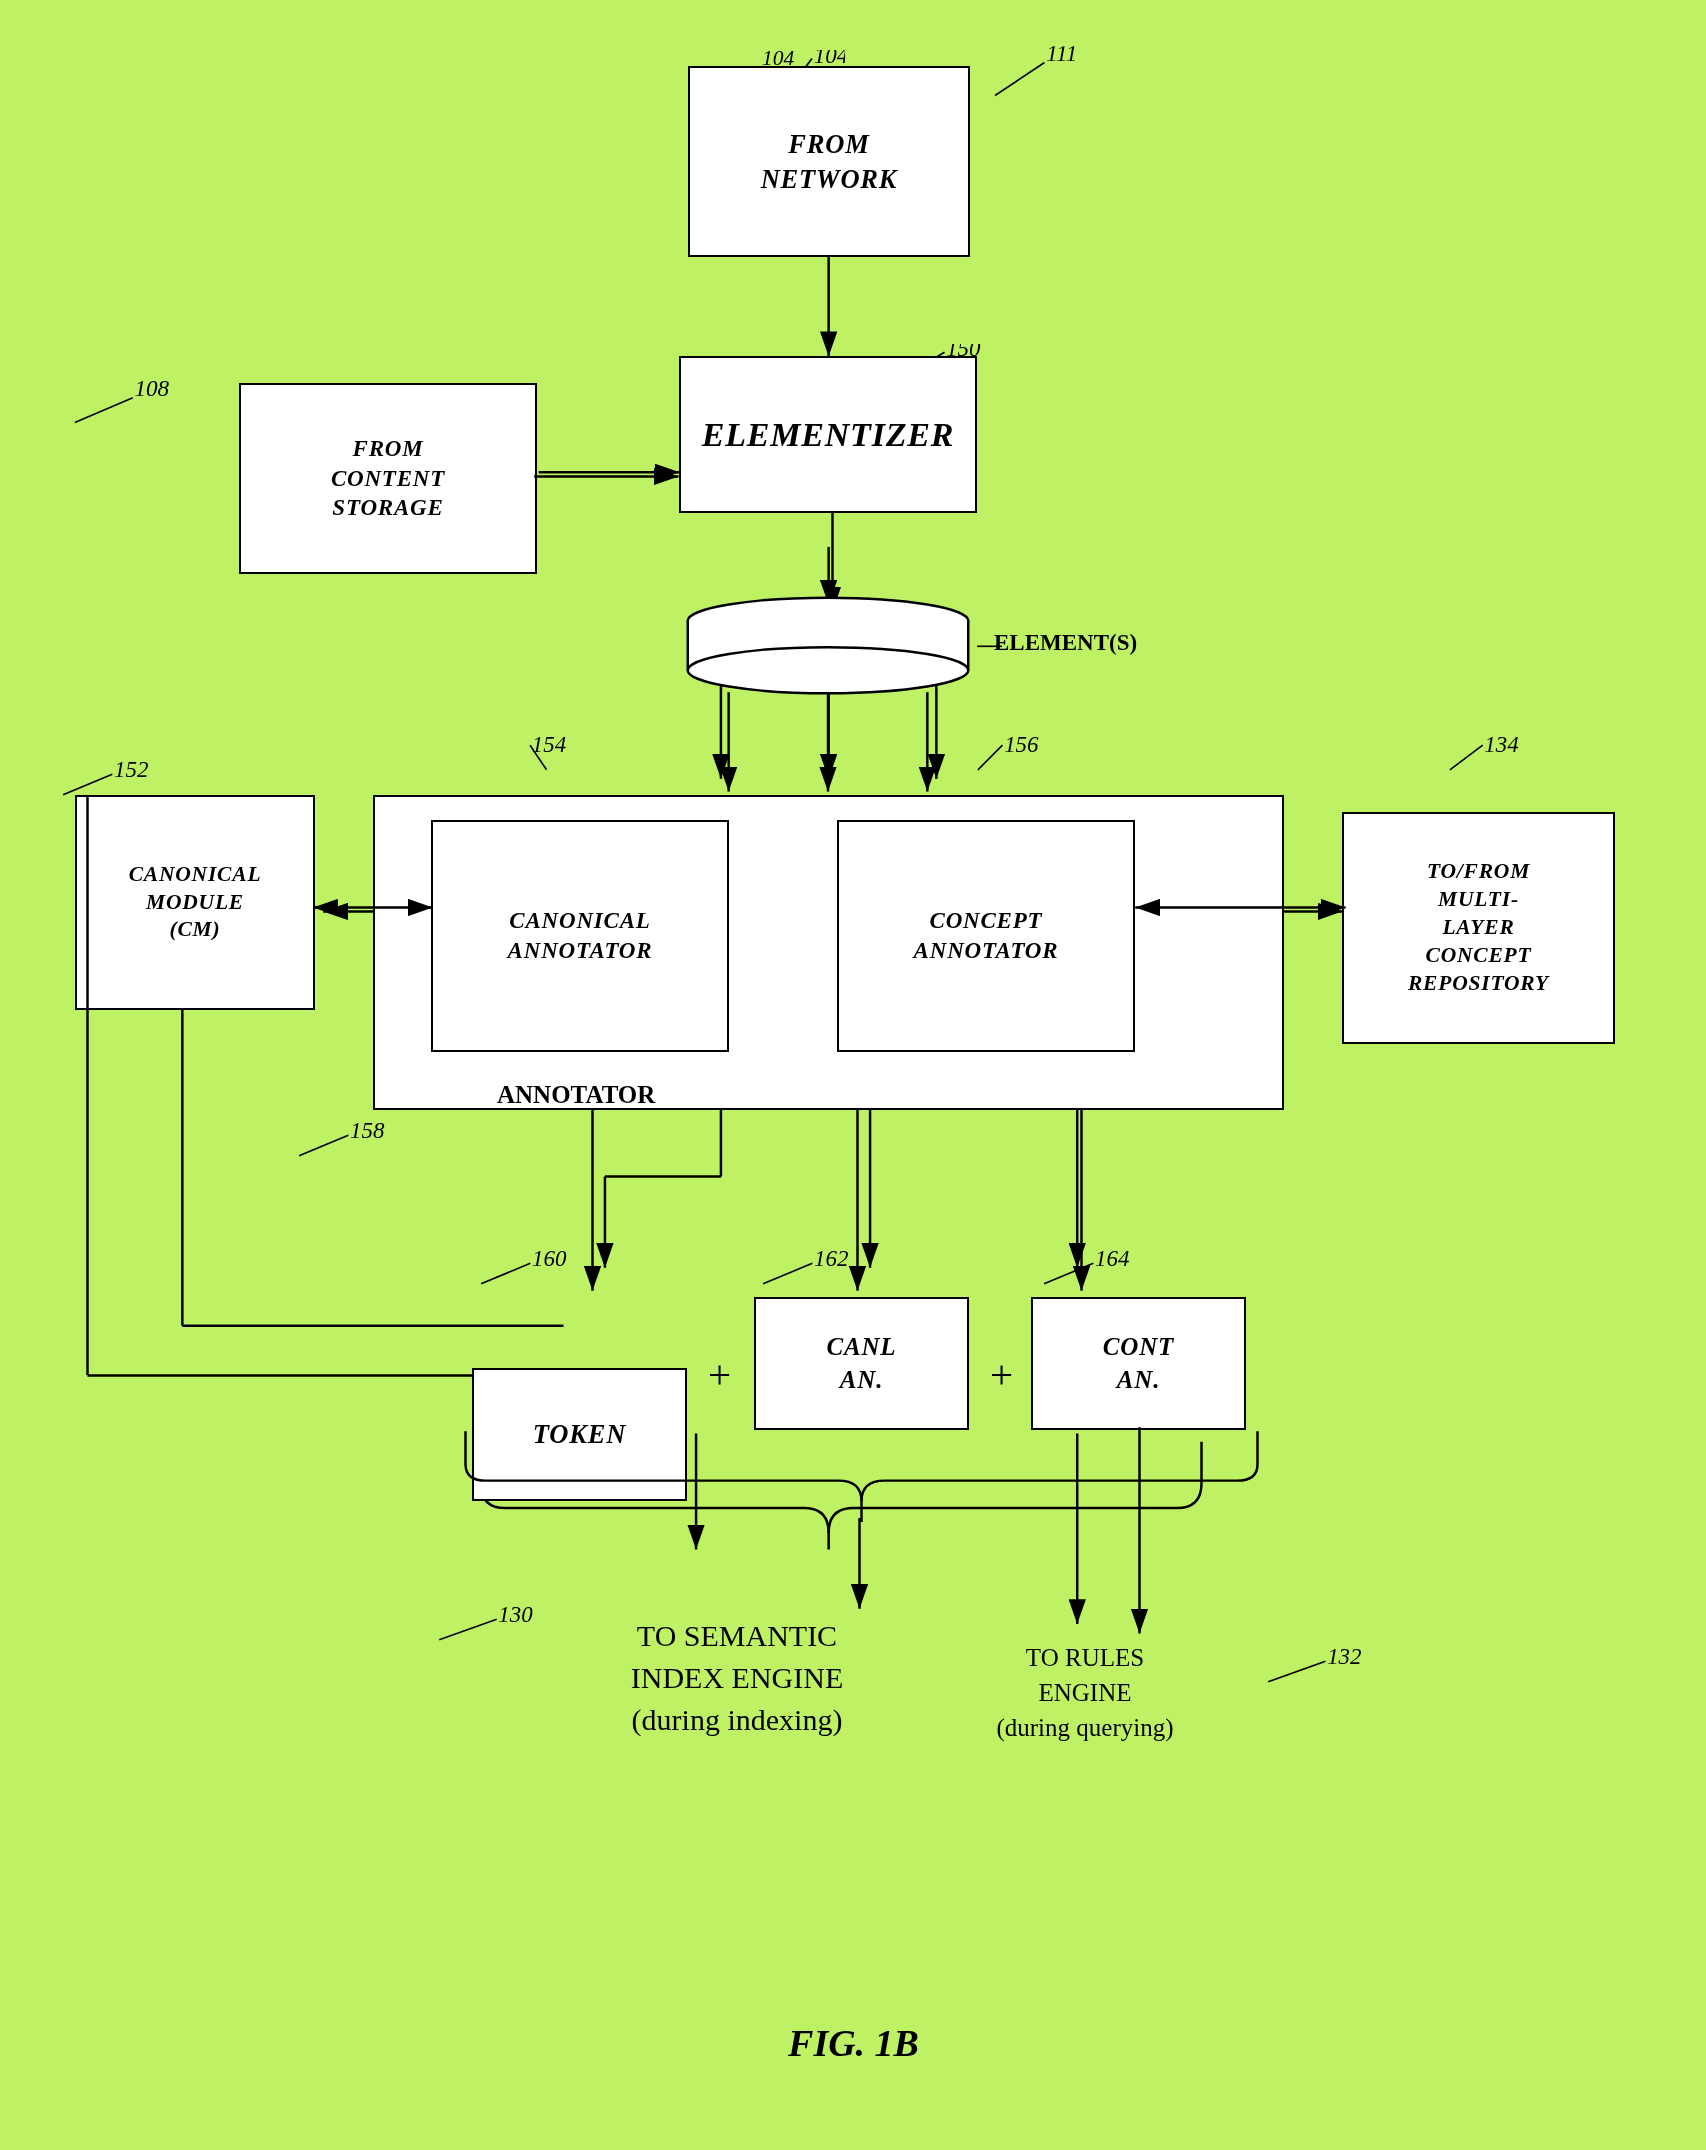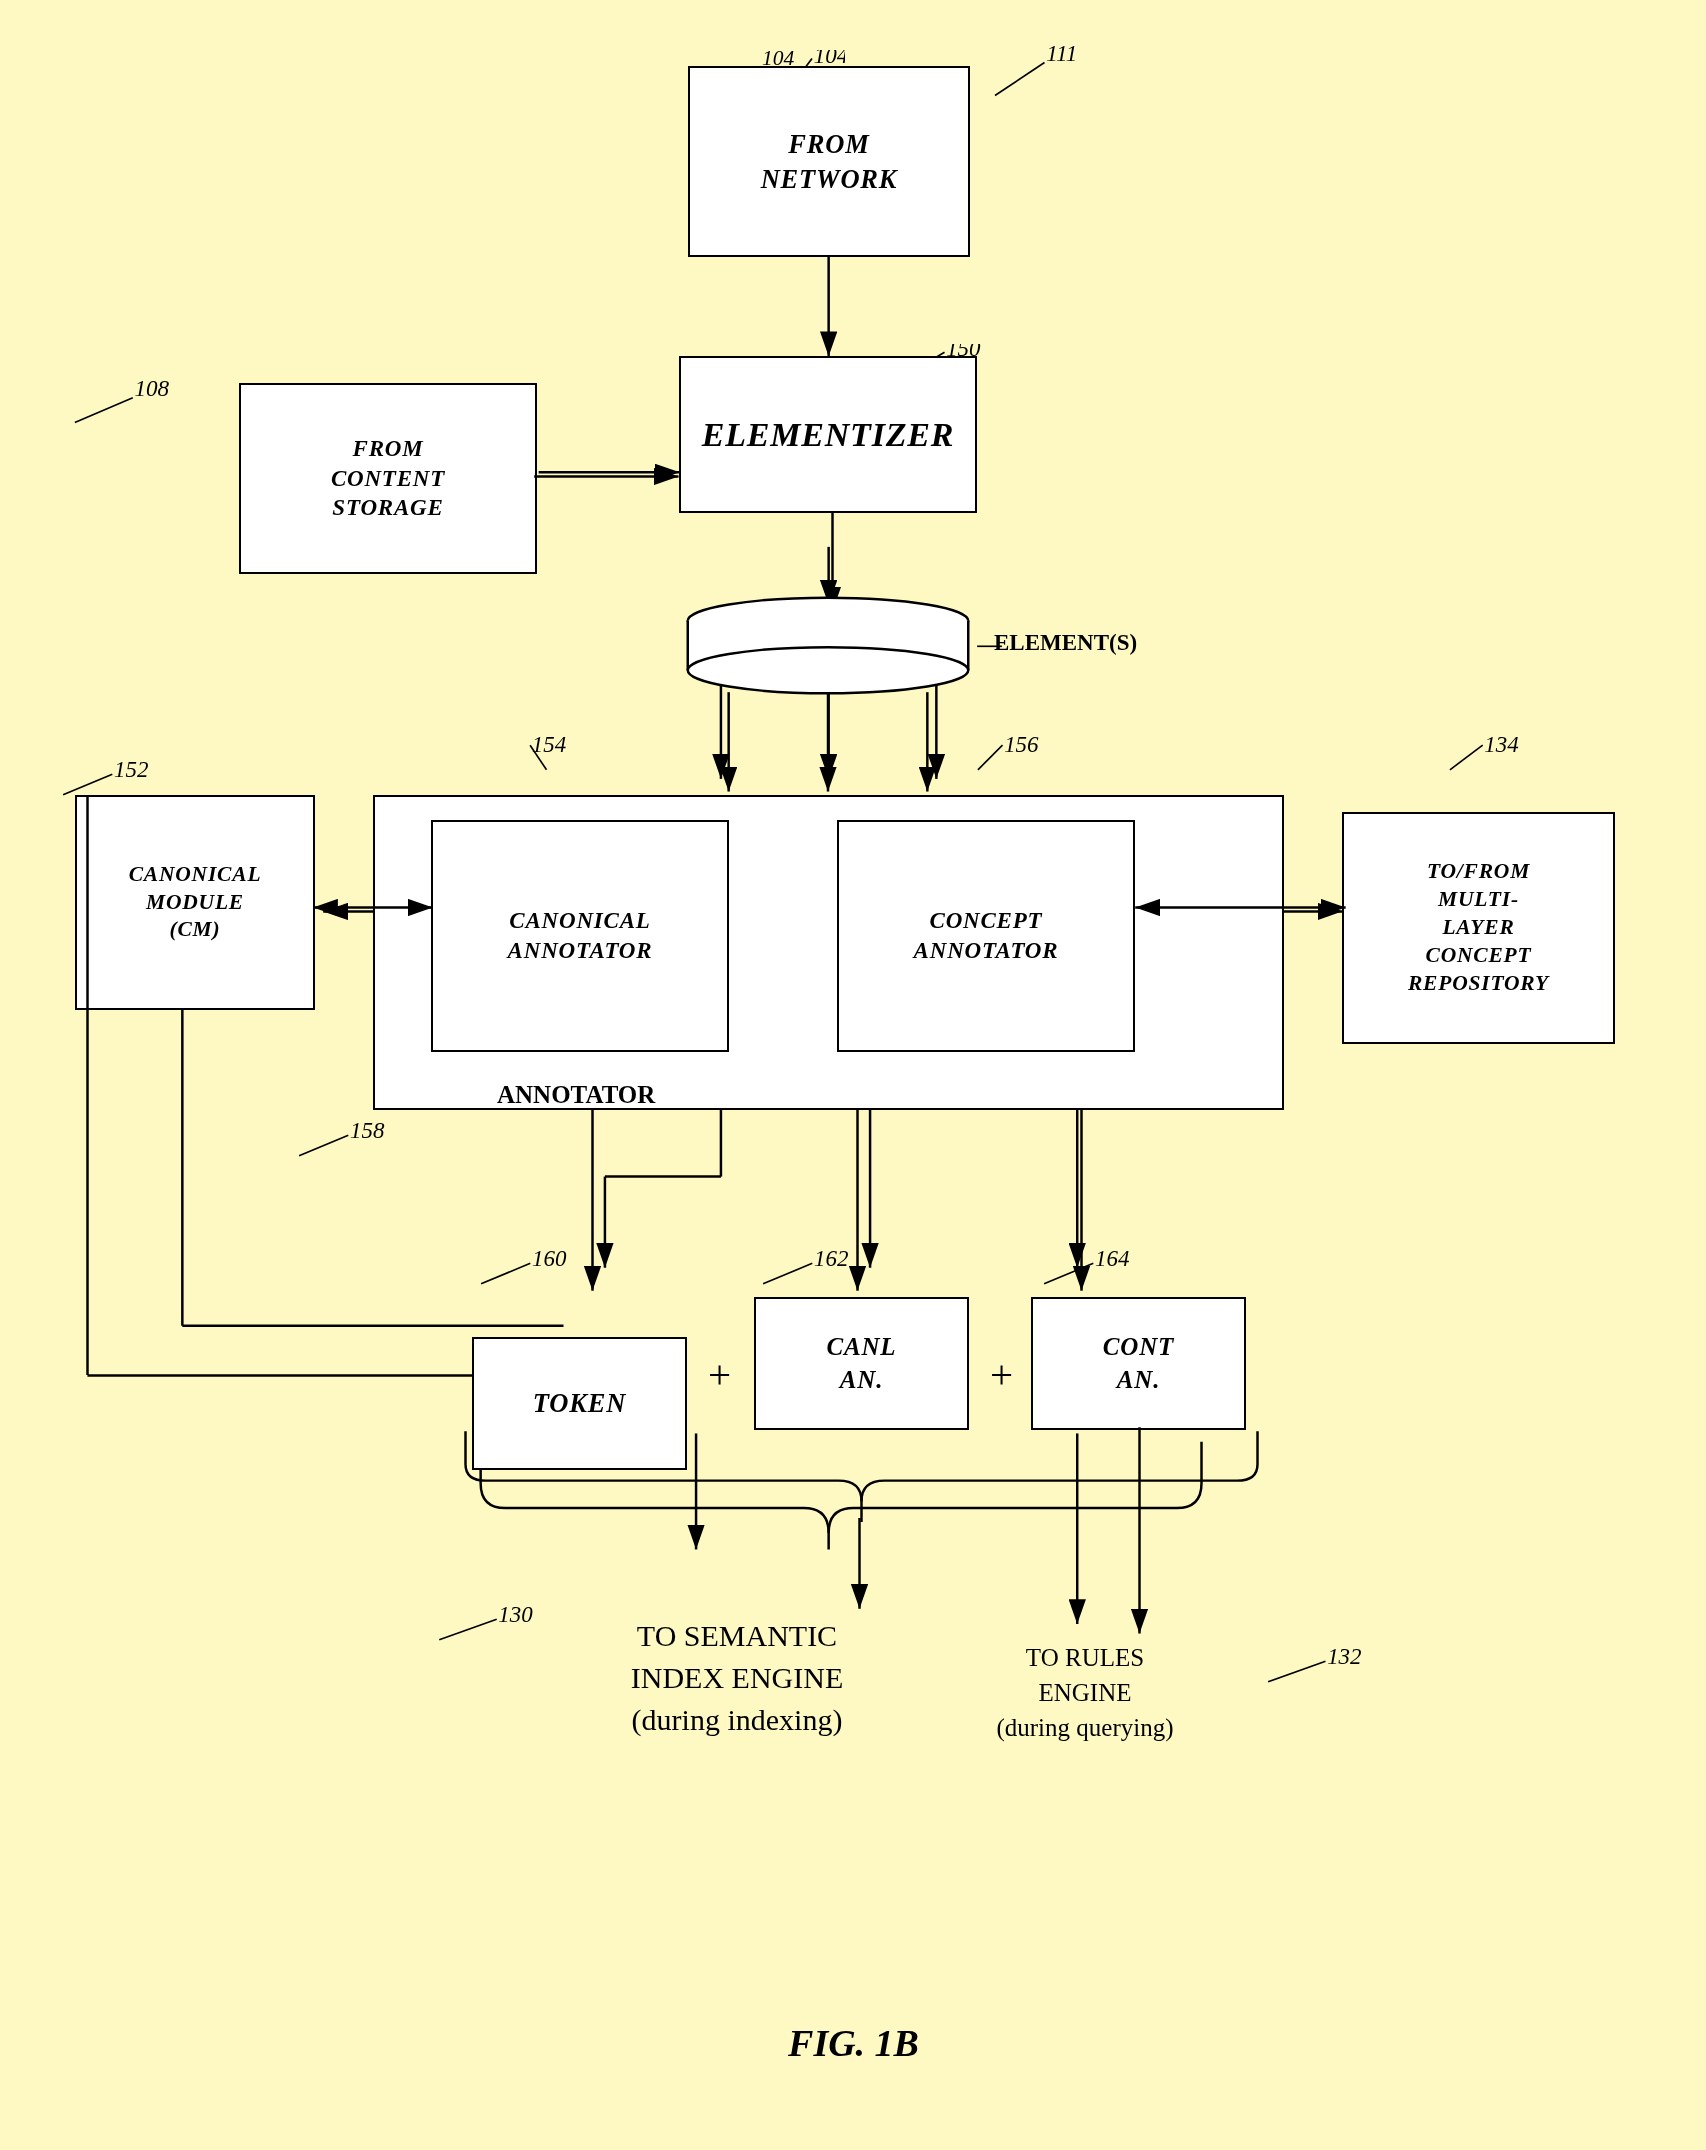--- a/index.html
+++ b/index.html
@@ -9,21 +9,21 @@
       width: 1707px;
       height: 2151px;
       position: relative;
       overflow: hidden;
     }
 
     .diagram-container {
       position: relative;
       width: 1707px;
       height: 2151px;
-      background: #fef9c3;
+      background: #bef264;
     }
 
     
     .box {
       position: absolute;
       border: 2.5px solid #000;
       background: #fff;
       display: flex;
       align-items: center;
       justify-content: center;
@@ -332,21 +332,21 @@
       </marker>
     </defs>
     <line x1="15" y1="0" x2="15" y2="220" stroke="#000" stroke-width="3" marker-end="url(#ah8)"></line>
   </svg>
 
   <svg style="position:absolute;top:1251px;left:464px;width:108px;height:41px;" viewBox="0 0 130 50" width="108" height="41">
     <line x1="80" y1="15" x2="20" y2="40" stroke="#000" stroke-width="2"></line>
     <text x="82" y="18" font-size="28" font-style="italic" font-family="Times New Roman">160</text>
   </svg>
 
-  <div class="box" style="left: 472px; top: 1337px; width: 215px; height: 133px; font-size: 26.5px;">
+  <div class="box" style="left: 472px; top: 1368px; width: 215px; height: 133px; font-size: 26.5px;">
     <span>TOKEN</span>
   </div>
 
   <div class="box-label" style="left: 708px; top: 1350px; font-size: 41px; font-weight: normal;">+</div>
 
   <svg style="position:absolute;top:1251px;left:746px;width:108px;height:41px;" viewBox="0 0 130 50" width="108" height="41">
     <line x1="80" y1="15" x2="20" y2="40" stroke="#000" stroke-width="2"></line>
     <text x="82" y="18" font-size="28" font-style="italic" font-family="Times New Roman">162</text>
   </svg>
 

